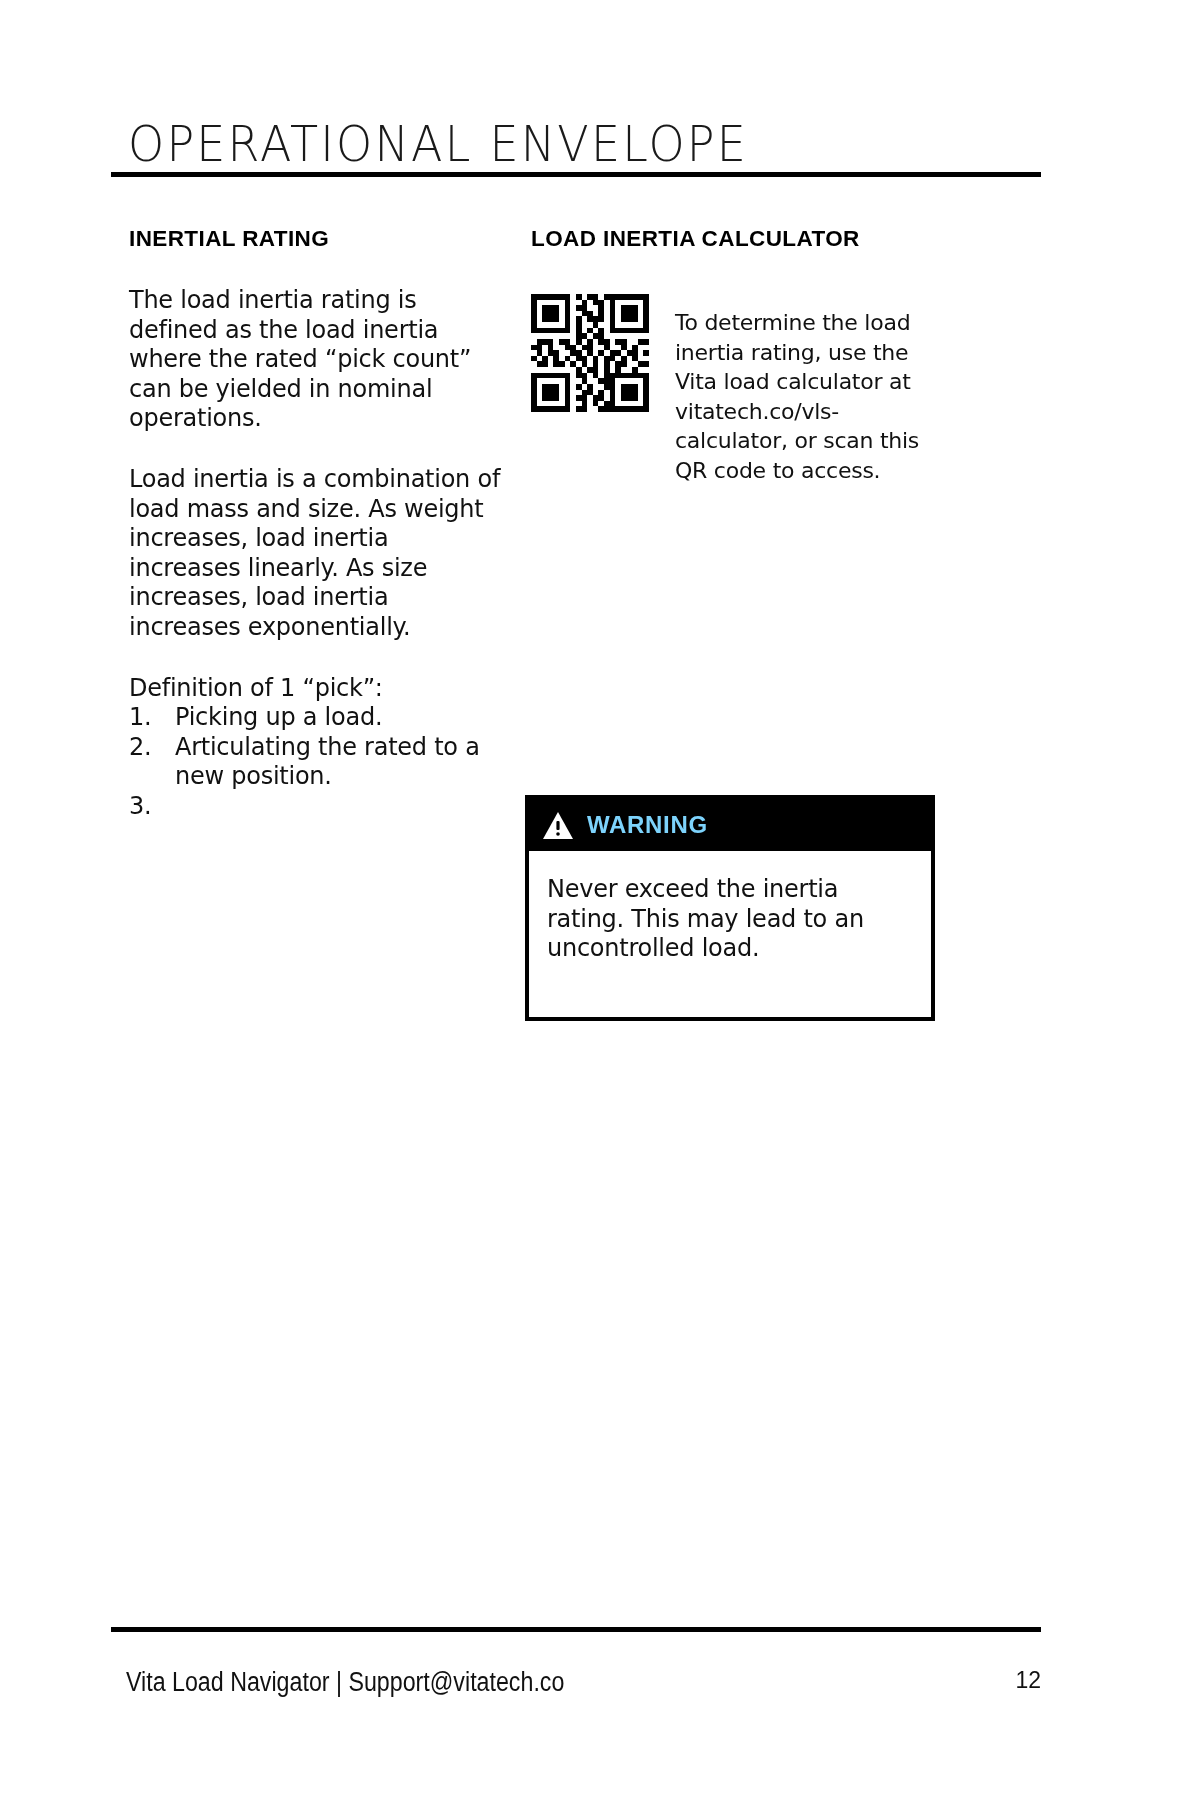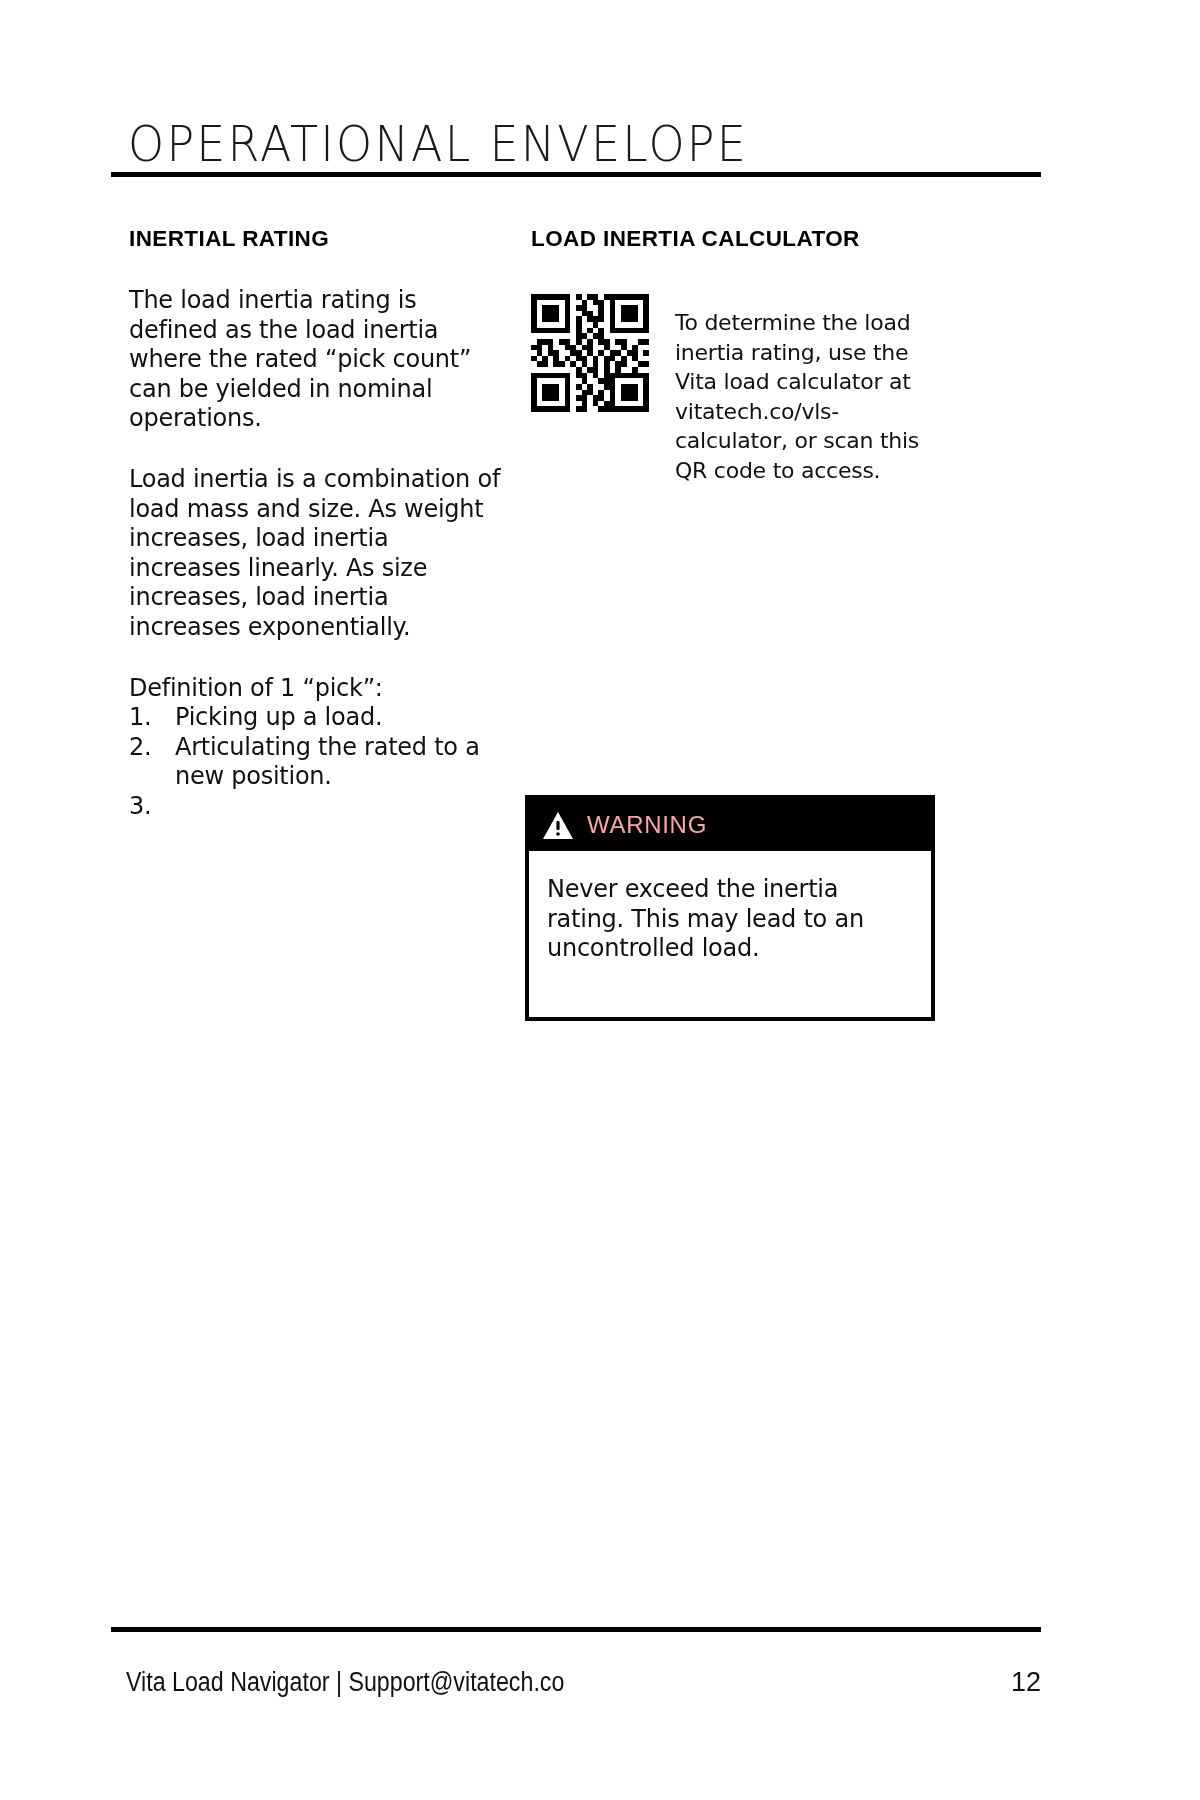--- a/index.html
+++ b/index.html
@@ -158,23 +158,23 @@
   }
   .warning-icon {
     width: 30px;
     height: 27px;
     flex: 0 0 30px;
     display: block;
     margin-right: 14px;
   }
   .warning-label {
     font-size: 24px;
-    font-weight: 400;
+    font-weight: 700;
     letter-spacing: 0.7px;
-    color: #fca5a5;
+    color: #7dd3fc;
     font-family: "Liberation Sans", sans-serif;
   }
   .warning-body {
     padding: 24px 18px 26px 18px;
     min-height: 166px;
     box-sizing: border-box;
   }
   .warning-text {
     font-size: 24px;
     line-height: 29.6px;
@@ -203,21 +203,21 @@
     transform: scaleX(0.86);
     transform-origin: left center;
     white-space: nowrap;
   }
   .footer-page {
     position: absolute;
     left: 0;
     top: 1667px;
     width: 1041px;
     text-align: right;
-    font-size: 27px;
+    font-size: 23px;
     color: #111111;
     font-family: "Liberation Sans Narrow", "Liberation Sans", sans-serif;
     white-space: nowrap;
   }
 </style>
 </head>
 <body>
 
 <div class="page">
 

